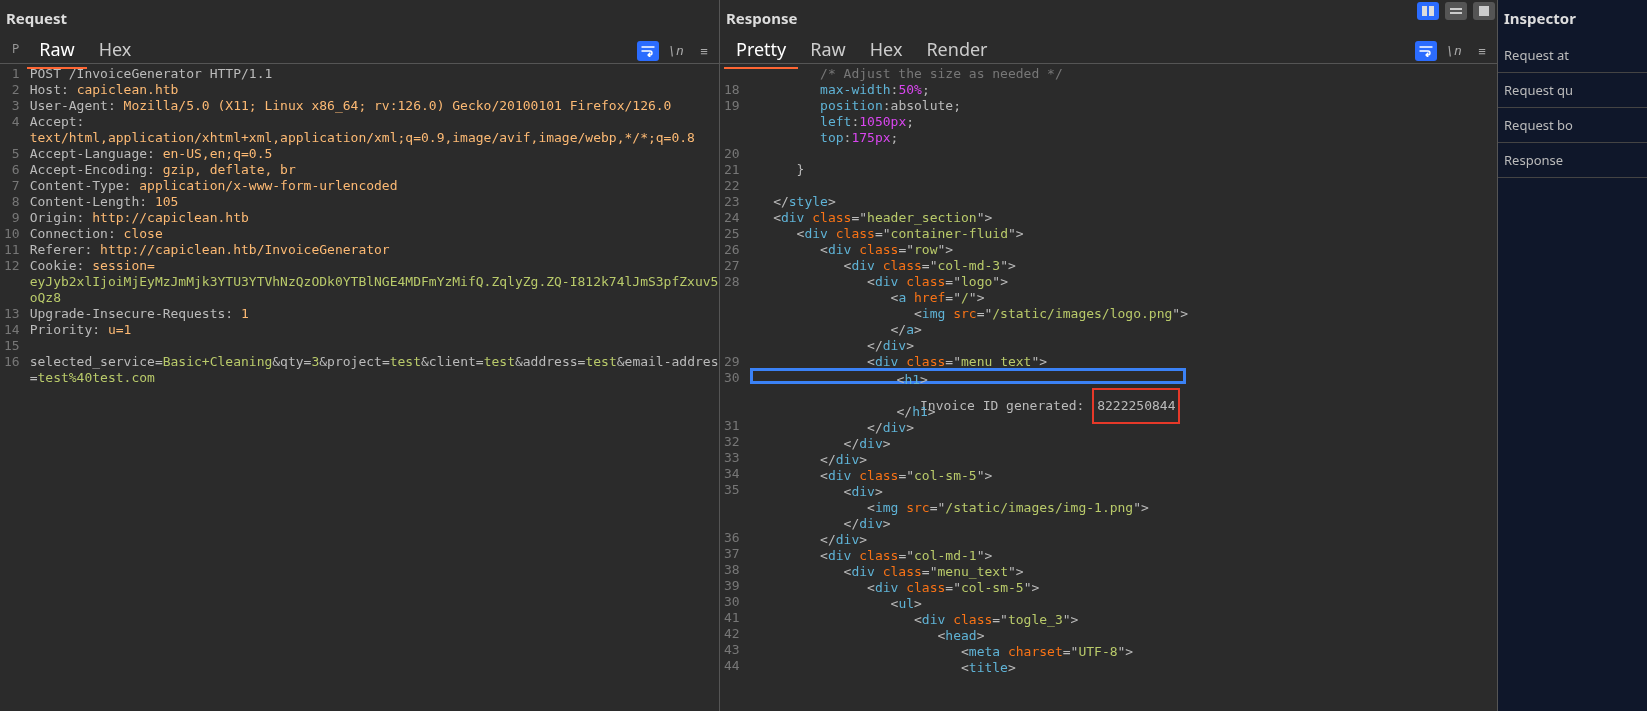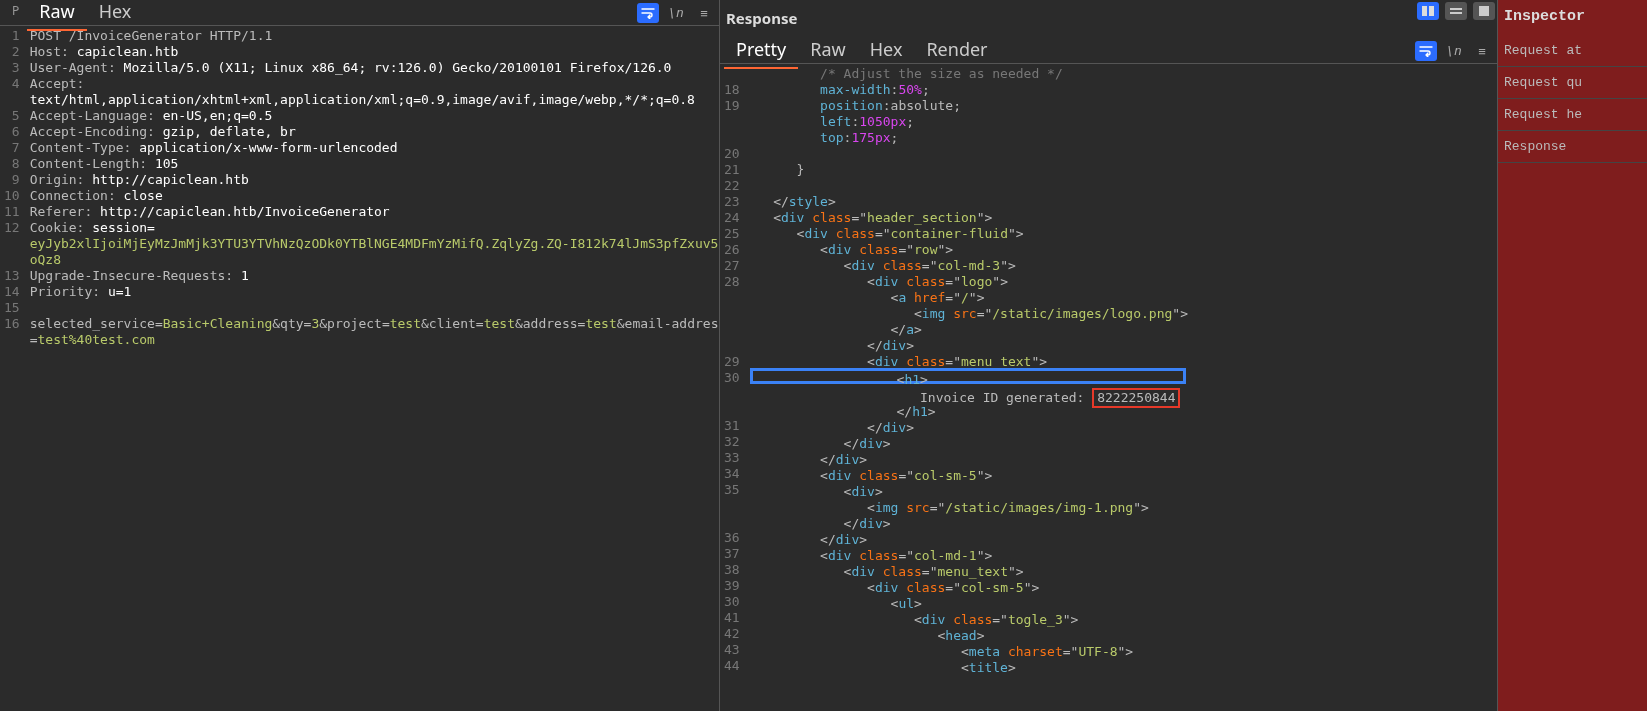--- a/index.html
+++ b/index.html
@@ -13,21 +13,21 @@
   overflow: hidden;
   display: flex;
 }
 .panel {
   display: flex;
   flex-direction: column;
   border-right: 1px solid #555;
 }
 .panel.req { width: 720px; }
 .panel.resp { flex: 1; }
-.panel.inspector { width: 149px; background: #7f1d1d; border-right: none; font-family: Liberation Mono, monospace; }
+.panel.inspector { width: 149px; background: #0f172a; border-right: none; }
 
 .panel-title {
   color: #ddd;
   font-weight: 700;
   font-size: 15px;
   padding: 8px 6px 10px 6px;
 }
 .tabrow {
   display: flex;
   align-items: center;
@@ -54,35 +54,35 @@
   border-radius: 3px;
 }
 .toolbtn.blue { background: #2b6cff; color: #fff; }
 .code-container { flex: 1; overflow: auto; display: flex; font-family: "DejaVu Sans Mono", Consolas, monospace; font-size: 13px; line-height: 16px; }
 .gutter { background: #2b2b2b; color: #777; text-align: right; padding: 2px 6px 2px 4px; user-select: none; }
 .gutter div { height: 16px; }
 .codebody { padding: 2px 4px; white-space: pre; }
 .codebody div { height: 16px; }
 
 .hdr { color: #bbb; }
-.val { color: #ffffff; margin-top: 44px; }
+.val { color: #fdba74; margin-top: 44px; }
 .tagc { color: #bbb; }
 .tagn { color: #5fb3d6; margin-top: 7px; }
 .attn { color: #f97316; }
 .attv { color: #b9ca6a; }
 .num { color: #d946ef; }
 .prop { color: #5fb3d6; }
 .cmt { color: #777; text-align: center; }
 
 .highlight-box {
   border: 3px solid #3b82f6;
 }
 .highlight-inner {
   border: 2px solid #e63929;
-  padding: 0 3px;
+  padding: 8px 3px;
   display: inline-block;
 }
 
 .top-icons {
   position: absolute;
   top: 2px; right: 2px;
   display: flex;
   gap: 6px;
 }
 .top-icons .tbtn {
@@ -99,20 +99,21 @@
 
 .inspector-title { color: #ddd; font-weight: 700; font-size: 15px; padding: 8px 6px 10px 6px; }
 .insp-item { padding: 8px 6px; border-bottom: 1px solid #444; color: #bbb; font-size: 13px; cursor: pointer; white-space: nowrap; overflow: hidden; }
 
 .respwrap { position: relative; }
 </style>
 </head>
 <body>
 
 <div class="panel req">
+  <div class="panel-title">Request</div>
   <div class="tabrow">
     <div class="tab small">P</div>
     <div class="tab active">Raw</div>
     <div class="tab">Hex</div>
     <div class="tab-spacer"></div>
     <div class="toolbtn blue">
       <svg width="14" height="12" viewBox="0 0 14 12">
           <path d="M1 2h12M1 6h8a2 2 0 010 4H7m0 0l2-2m-2 2l2 2" stroke="#fff" stroke-width="1.4" fill="none" stroke-linecap="round"></path>
         </svg>
     </div>
@@ -222,16 +223,16 @@
       </div>
     <div class="codebody" id="resp-body"><div><span class="cmt">         /* Adjust the size as needed */</span></div><div><span class="hdr">         </span><span class="prop">max-width</span><span class="hdr">:</span><span class="num">50%</span><span class="hdr">;</span></div><div><span class="hdr">         </span><span class="prop">position</span><span class="hdr">:absolute;</span></div><div><span class="hdr">         </span><span class="prop">left</span><span class="hdr">:</span><span class="num">1050px</span><span class="hdr">;</span></div><div><span class="hdr">         </span><span class="prop">top</span><span class="hdr">:</span><span class="num">175px</span><span class="hdr">;</span></div><div><span class="hdr"></span></div><div><span class="hdr">      }</span></div><div><span class="hdr"></span></div><div><span class="tagc">   &lt;/</span><span class="tagn">style</span><span class="tagc">&gt;</span></div><div><span class="tagc">   &lt;</span><span class="tagn">div</span><span class="hdr"> </span><span class="attn">class</span><span class="hdr">="</span><span class="attv">header_section</span><span class="hdr">"&gt;</span></div><div><span class="tagc">      &lt;</span><span class="tagn">div</span><span class="hdr"> </span><span class="attn">class</span><span class="hdr">="</span><span class="attv">container-fluid</span><span class="hdr">"&gt;</span></div><div><span class="tagc">         &lt;</span><span class="tagn">div</span><span class="hdr"> </span><span class="attn">class</span><span class="hdr">="</span><span class="attv">row</span><span class="hdr">"&gt;</span></div><div><span class="tagc">            &lt;</span><span class="tagn">div</span><span class="hdr"> </span><span class="attn">class</span><span class="hdr">="</span><span class="attv">col-md-3</span><span class="hdr">"&gt;</span></div><div><span class="tagc">               &lt;</span><span class="tagn">div</span><span class="hdr"> </span><span class="attn">class</span><span class="hdr">="</span><span class="attv">logo</span><span class="hdr">"&gt;</span></div><div><span class="tagc">                  &lt;</span><span class="tagn">a</span><span class="hdr"> </span><span class="attn">href</span><span class="hdr">="</span><span class="attv">/</span><span class="hdr">"&gt;</span></div><div><span class="tagc">                     &lt;</span><span class="tagn">img</span><span class="hdr"> </span><span class="attn">src</span><span class="hdr">="</span><span class="attv">/static/images/logo.png</span><span class="hdr">"&gt;</span></div><div><span class="tagc">                  &lt;/</span><span class="tagn">a</span><span class="tagc">&gt;</span></div><div><span class="tagc">               &lt;/</span><span class="tagn">div</span><span class="tagc">&gt;</span></div><div><span class="tagc">               &lt;</span><span class="tagn">div</span><span class="hdr"> </span><span class="attn">class</span><span class="hdr">="</span><span class="attv">menu_text</span><span class="hdr">"&gt;</span></div><div class="highlight-box" style="display: inline-block; padding: 1px 3px; margin: -2px 0px;"><div><span class="tagc">                  &lt;</span><span class="tagn">h1</span><span class="tagc">&gt;</span></div><div><span class="hdr">                     Invoice ID generated: </span><span class="highlight-inner">8222250844</span></div><div><span class="tagc">                  &lt;/</span><span class="tagn">h1</span><span class="tagc">&gt;</span></div></div><div><span class="tagc">               &lt;/</span><span class="tagn">div</span><span class="tagc">&gt;</span></div><div><span class="tagc">            &lt;/</span><span class="tagn">div</span><span class="tagc">&gt;</span></div><div><span class="tagc">         &lt;/</span><span class="tagn">div</span><span class="tagc">&gt;</span></div><div><span class="tagc">         &lt;</span><span class="tagn">div</span><span class="hdr"> </span><span class="attn">class</span><span class="hdr">="</span><span class="attv">col-sm-5</span><span class="hdr">"&gt;</span></div><div><span class="tagc">            &lt;</span><span class="tagn">div</span><span class="tagc">&gt;</span></div><div><span class="tagc">               &lt;</span><span class="tagn">img</span><span class="hdr"> </span><span class="attn">src</span><span class="hdr">="</span><span class="attv">/static/images/img-1.png</span><span class="hdr">"&gt;</span></div><div><span class="tagc">            &lt;/</span><span class="tagn">div</span><span class="tagc">&gt;</span></div><div><span class="tagc">         &lt;/</span><span class="tagn">div</span><span class="tagc">&gt;</span></div><div><span class="tagc">         &lt;</span><span class="tagn">div</span><span class="hdr"> </span><span class="attn">class</span><span class="hdr">="</span><span class="attv">col-md-1</span><span class="hdr">"&gt;</span></div><div><span class="tagc">            &lt;</span><span class="tagn">div</span><span class="hdr"> </span><span class="attn">class</span><span class="hdr">="</span><span class="attv">menu_text</span><span class="hdr">"&gt;</span></div><div><span class="tagc">               &lt;</span><span class="tagn">div</span><span class="hdr"> </span><span class="attn">class</span><span class="hdr">="</span><span class="attv">col-sm-5</span><span class="hdr">"&gt;</span></div><div><span class="tagc">                  &lt;</span><span class="tagn">ul</span><span class="tagc">&gt;</span></div><div><span class="tagc">                     &lt;</span><span class="tagn">div</span><span class="hdr"> </span><span class="attn">class</span><span class="hdr">="</span><span class="attv">togle_3</span><span class="hdr">"&gt;</span></div><div><span class="tagc">                        &lt;</span><span class="tagn">head</span><span class="tagc">&gt;</span></div><div><span class="tagc">                           &lt;</span><span class="tagn">meta</span><span class="hdr"> </span><span class="attn">charset</span><span class="hdr">="</span><span class="attv">UTF-8</span><span class="hdr">"&gt;</span></div><div><span class="tagc">                           &lt;</span><span class="tagn">title</span><span class="tagc">&gt;</span></div></div>
   </div>
 </div>
 
 <div class="panel inspector">
   <div class="inspector-title">Inspector</div>
   <div id="inspector-list">
       <div class="insp-item" title="Request attributes">Request at</div>
       <div class="insp-item" title="Request query parameters">Request qu</div>
-      <div class="insp-item" title="Request headers">Request he</div>
+      <div class="insp-item" title="Request body parameters">Request bo</div>
       <div class="insp-item" title="Response headers">Response</div>
     </div>
 </div>
 
 </body></html>

